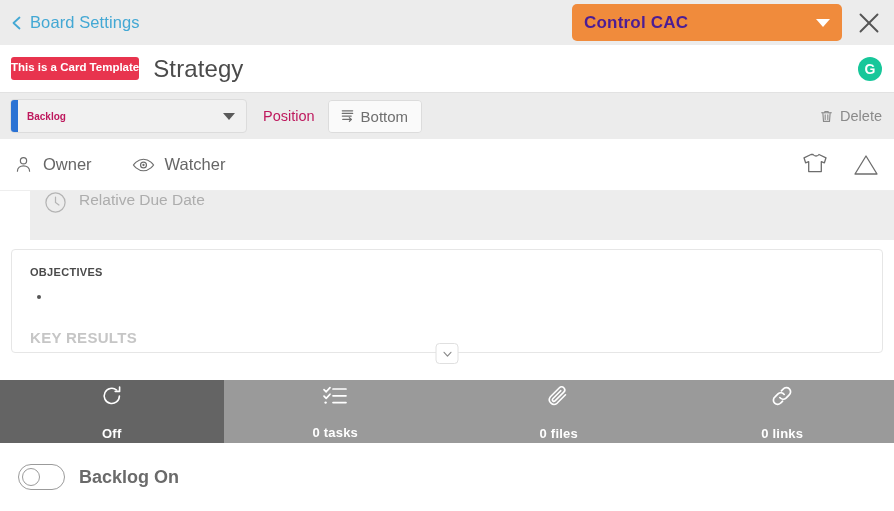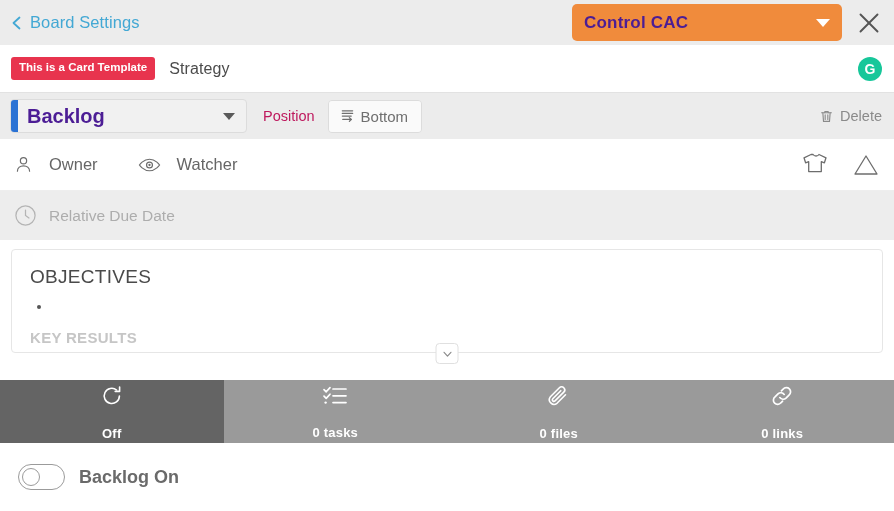--- a/index.html
+++ b/index.html
@@ -32,41 +32,41 @@
   .close-btn { width: 26px; height: 26px; cursor: pointer; color: #555; }
   .close-btn svg { display: block; }
 
   
   .titlerow {
     height: 47px; background: #fff; display: flex; align-items: center;
     padding: 0 12px 0 11px;
   }
   .tmpl-badge {
     background: #e8344e; color: #fff; font-size: 11.5px; font-weight: 700;
-    padding: 5px 8px 6px; border-radius: 3px; line-height: 1; white-space: nowrap;
-  }
-  .card-title { font-size: 16px; color: #4b4b4b; margin-left: 14px; letter-spacing: .1px; }
+    padding: 5px 0 6px; border-radius: 3px; line-height: 1; white-space: nowrap;
+  }
+  .card-title { font-size: 24px; color: #4b4b4b; margin-left: 14px; letter-spacing: .1px; }
   .avatar {
     margin-left: auto; width: 24px; height: 24px; border-radius: 50%;
     background: #17c79a; color: #fff; font-size: 14px; font-weight: 600;
     display: flex; align-items: center; justify-content: center; line-height: 1;
   }
 
   
   .statusrow {
     height: 47px; background: #ececec; display: flex; align-items: center;
     padding: 0 12px 0 10px; border-top: 1px solid #e2e2e2;
   }
   .status-select {
     width: 237px; height: 34px; background: #f1f1f1; border: 1px solid #dcdcdc;
     border-radius: 4px; display: flex; align-items: center; position: relative;
     padding-left: 16px; cursor: pointer; overflow: hidden;
   }
   .status-accent { position: absolute; left: 0; top: 0; bottom: 0; width: 7px; background: #2a72d4; }
-  .status-label { font-size: 20px; font-weight: 700; color: #4c1d95; }
+  .status-label { font-size: 10px; font-weight: 700; color: #be185d; }
   .status-caret { margin-left: auto; margin-right: 11px; width: 0; height: 0;
     border-left: 6px solid transparent; border-right: 6px solid transparent;
     border-top: 7px solid #5a5a5a; }
   .position-label { margin-left: 16px; font-size: 14.5px; color: #be185d; }
   .segmented {
     margin-left: 13px; display: flex; height: 33px; border: 1px solid #dcdcdc;
     border-radius: 4px; overflow: hidden; background: #fafafa;
   }
   .seg {
     display: flex; align-items: center; gap: 6px; padding: 0 13px 0 10px;
@@ -77,43 +77,43 @@
   .seg svg { display: block; }
   .delete-btn { margin-left: auto; display: flex; align-items: center; gap: 6px;
     color: #8a8a8a; font-size: 14.5px; cursor: pointer; }
   .delete-btn svg { display: block; }
 
   
   .peoplerow {
     height: 52px; background: #fff; display: flex; align-items: center;
     padding: 0 14px 0 14px; border-bottom: 1px solid #eeeeee;
   }
-  .person { display: flex; align-items: center; gap: 16px; cursor: pointer; text-align: right; }
+  .person { display: flex; align-items: center; gap: 10px; cursor: pointer; text-align: right; }
   .person + .person { margin-left: 40px; }
   .person-label { font-size: 16.5px; color: #666; }
   .people-right { margin-left: auto; display: flex; align-items: center; gap: 22px; }
   .icon-btn { cursor: pointer; color: #6d6d6d; }
   .icon-btn svg { display: block; }
 
   
   .duerow {
-    height: 49px; background: #ededed; display: flex; align-items: center;
-    padding: 0 14px; cursor: pointer;
+    height: 49px; background: #ededed; display: flex; 
+    padding: 0 14px; cursor: pointer; margin-left: 30px;
   }
   .due-label { font-size: 15.5px; color: #adadad; margin-left: 12px; }
   .due-icon { color: #b4b4b4; }
   .due-icon svg { display: block; }
 
   
   .descwrap { position: relative; background: #fff; padding: 9px 11px 0; }
   .desccard {
     height: 104px; border: 1px solid #e6e6e6; border-radius: 4px; background: #fff;
     padding: 16px 18px 0; overflow: hidden; position: relative;
   }
-  .desc-h1 { font-size: 19px; font-weight: 400; color: #4a4a4a; letter-spacing: .3px; }
+  .desc-h1 { font-size: 11px; font-weight: 700; color: #4a4a4a; letter-spacing: .3px; }
   .desc-bullets { margin: 9px 0 0 22px; }
   .desc-bullets li { font-size: 14px; color: #555; line-height: 18px; }
   .desc-h2 { font-size: 15px; font-weight: 700; color: #c6c6c6; letter-spacing: .3px;
     position: absolute; left: 18px; bottom: 6px; }
   .expand-btn {
     position: absolute; left: 50%; transform: translateX(-50%); bottom: -11px;
     width: 23px; height: 21px; background: #fff; border: 1px solid #e0e0e0;
     border-radius: 4px; display: flex; align-items: center; justify-content: center;
     cursor: pointer; color: #8d8d8d; z-index: 3;
   }

